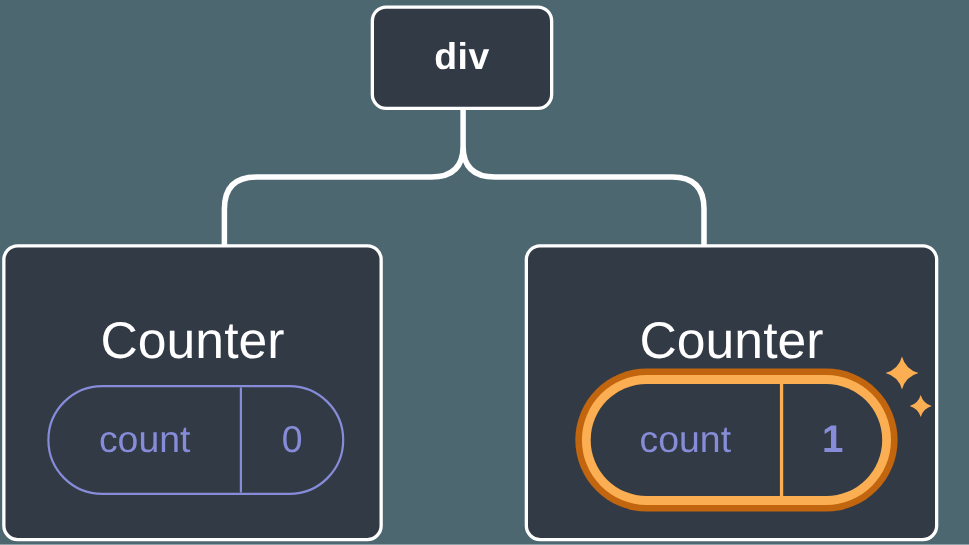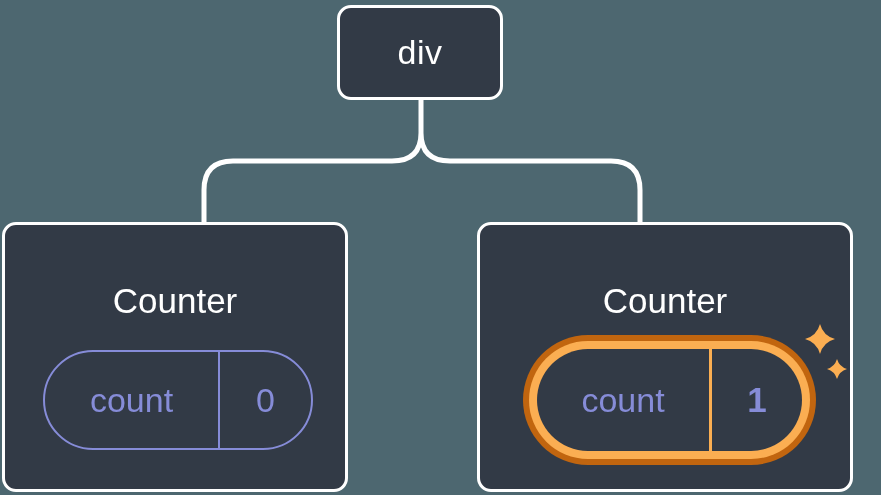--- a/index.html
+++ b/index.html
@@ -27,38 +27,39 @@
     border-radius: 14px;
     box-sizing: border-box;
   }
 
   .root-node {
     left: 337px; top: 5px;
     width: 166px; height: 95px;
     display: flex;
     align-items: center;
     justify-content: center;
+    font-weight: bold;
   }
   .root-label {
     color: var(--text, #FFFFFF);
     font-size: 34px;
     letter-spacing: 0.5px;
   }
 
   .counter-card { overflow: visible; }
   .card-left  { left: 2px;   top: 222px; width: 346px; height: 270px; }
   .card-right { left: 477px; top: 222px; width: 376px; height: 270px; }
 
   .card-title {
     position: absolute;
     left: 0; top: 56px;
     width: 100%;
     text-align: center;
     color: var(--text, #FFFFFF);
-    font-size: 35px;
+    font-size: 47px;
     font-weight: 500;
   }
 
   
   .state-pill {
     position: absolute;
     left: 38px; top: 125px;
     width: 270px; height: 100px;
     border: 2.5px solid var(--purple, #868CD8);
     border-radius: 50px;

